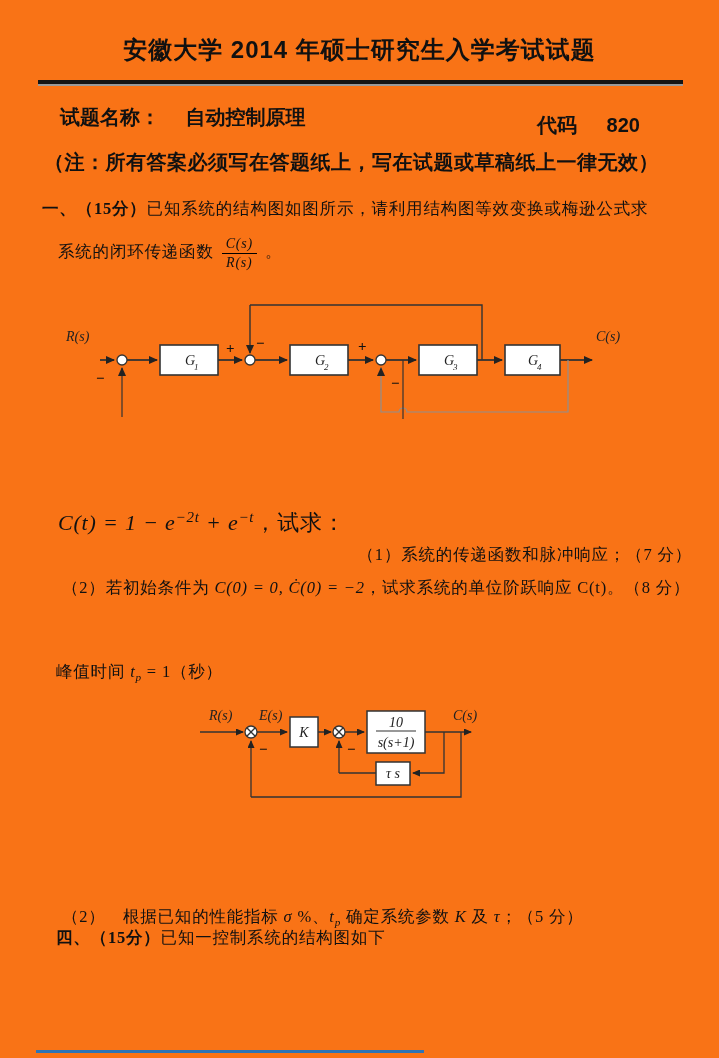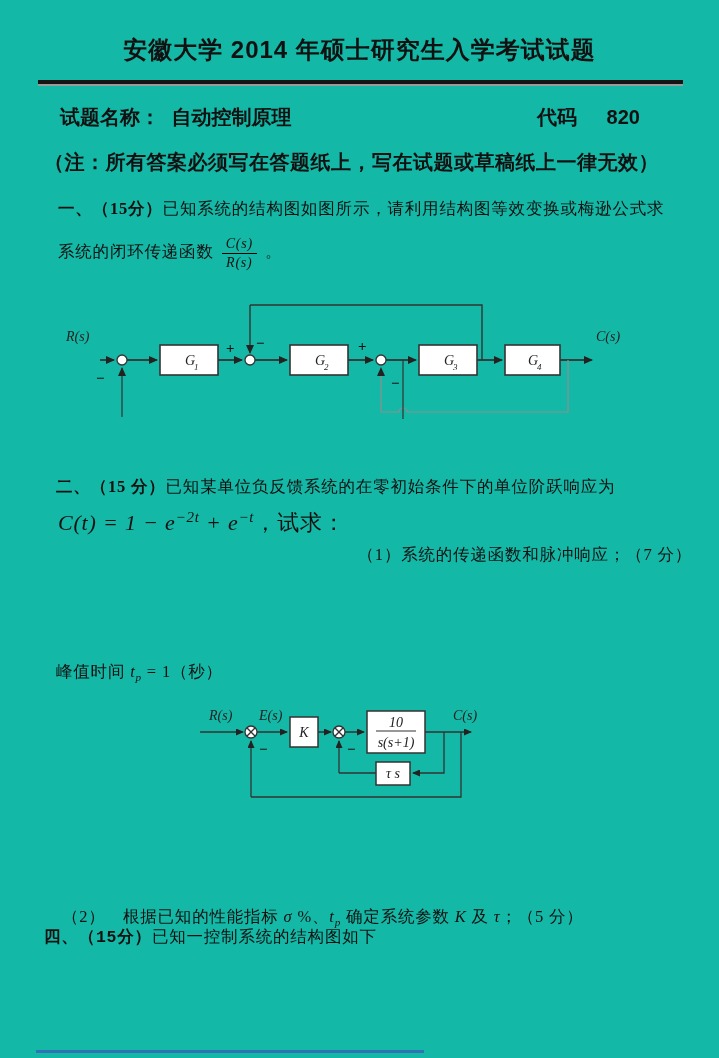--- a/index.html
+++ b/index.html
@@ -1,20 +1,20 @@
 <!DOCTYPE html>
 <html><head>
 <meta charset="utf-8">
 <style>
   html,body{margin:0;padding:0;background:#e8e8e8;}
   #paper{
     position:relative;
     width:719px;height:1058px;
     margin:0 auto;
-    background:#14b8a6;
+    background:#f97316;
     font-family:"Liberation Serif", serif;
     color:#111;
     overflow:hidden;
   }
   .abs{position:absolute;}
   
   #page-title{
     left:0;top:34px;width:719px;
     text-align:center;
     font-family:"Liberation Sans", sans-serif;
@@ -56,30 +56,30 @@
 </head>
 <body>
 
 <div id="paper">
 
   <div id="page-title" class="abs">安徽大学 2014 年硕士研究生入学考试试题</div>
   <div id="title-rule" class="abs"></div>
 
   <div class="abs subj" style="left:60px;top:104px;">
     <span>试题名称：</span>
-    <span style="margin-left:6px;">自动控制原理</span>
-  </div>
-  <div class="abs subj" style="left:537px;top:104px;">
+    <span style="margin-left:20px;">自动控制原理</span>
+  </div>
+  <div class="abs subj" style="left:537px;top:112px;">
     <span>代码</span>
     <span style="margin-left:24px;">820</span>
   </div>
 
   <div id="answer-note" class="abs">（注：所有答案必须写在答题纸上，写在试题或草稿纸上一律无效）</div>
 
-  <div class="abs para" style="left:58px;top:199px;width:620px;">
+  <div class="abs para" style="left:42px;top:199px;width:620px;">
     <span class="qprefix">一、（15分）</span><span>已知系统的结构图如图所示，请利用结构图等效变换或梅逊公式求</span>
   </div>
   <div class="abs para" style="left:58px;top:236px;width:620px;">
     <span>系统的闭环传递函数</span>
     <span class="frac">
       <span class="num">C(s)</span>
       <span class="den">R(s)</span>
     </span>
     <span>。</span>
   </div>
@@ -139,25 +139,23 @@
     <text x="16" y="48" class="svgm">R(s)</text>
     <text x="546" y="48" class="svgm">C(s)</text>
 
     <text x="46" y="90" class="sign">−</text>
     <text x="176" y="60" class="sign">+</text>
     <text x="206" y="55" class="sign">−</text>
     <text x="308" y="58" class="sign">+</text>
     <text x="341" y="95" class="sign">−</text>
   </svg>
 
-  <div class="abs para" style="left:56px;top:477px;width:630px;">
-    <span class="qprefix">二、（15 分）</span><span>已知某单位负反馈系统的在零初始条件下的单位阶跃响应为</span>
-  </div>
   <div class="abs para mathline" style="left:58px;top:508px;width:630px;"><span class="run-m">C(t)</span><span class="run-m"> = 1 − </span><span class="run-m">e</span><span class="run-sup">−2t</span><span class="run-m"> + </span><span class="run-m">e</span><span class="run-sup">−t</span><span class="run-cn">，试求：</span></div>
   <div class="abs para" style="left:62px;top:545px;width:630px;text-align:right;">（1）系统的传递函数和脉冲响应；（7 分）</div>
+  <div class="abs para" style="left:62px;top:578px;width:640px;"><span class="run-cn">（2）若初始条件为 </span><span class="run-m">C(0) = 0,</span><span class="run-cn">  </span><span class="run-m">Ċ(0) = −2</span><span class="run-cn">，试求系统的单位阶跃响应 C(t)。（8 分）</span></div>
 
   <div class="abs para" style="left:56px;top:662px;width:640px;"><span class="run-cn">峰值时间 </span><span class="run-m">t</span><span class="run-sub">p</span><span class="run-cn"> = 1（秒）</span></div>
 
   <svg class="abs" style="left:195px;top:698px;" width="330" height="120" viewBox="0 0 330 120">
     <defs>
       <marker id="ahd2" markerWidth="8" markerHeight="7" refX="7" refY="3.5" orient="auto" markerUnits="userSpaceOnUse">
         <path d="M0,0 L8,3.5 L0,7 z" fill="#222"></path>
       </marker>
     </defs>
     <g stroke="#333" stroke-width="1.5" fill="none">
@@ -206,19 +204,19 @@
     <text x="14" y="22" class="svgm">R(s)</text>
     <text x="64" y="22" class="svgm">E(s)</text>
     <text x="258" y="22" class="svgm">C(s)</text>
 
     <text x="64" y="56" class="sign">−</text>
     <text x="152" y="56" class="sign">−</text>
   </svg>
 
   <div class="abs para" style="left:62px;top:907px;width:640px;"><span class="run-cn">（2）　根据已知的性能指标 </span><span class="run-m">σ</span><span class="run-cn"> %、</span><span class="run-m">t</span><span class="run-sub">p</span><span class="run-cn"> 确定系统参数 </span><span class="run-m">K</span><span class="run-cn"> 及 </span><span class="run-m">τ</span><span class="run-cn">；（5 分）</span></div>
 
-  <div class="abs para" style="left:44px;top:928px;width:640px;font-family:Liberation Mono, monospace;">
+  <div class="abs para" style="left:56px;top:928px;width:640px;">
     <span class="qprefix">四、（15分）</span><span>已知一控制系统的结构图如下</span>
   </div>
 
   <div id="footer-accent-line" class="abs"></div>
 
 </div>
 
 </body></html>

